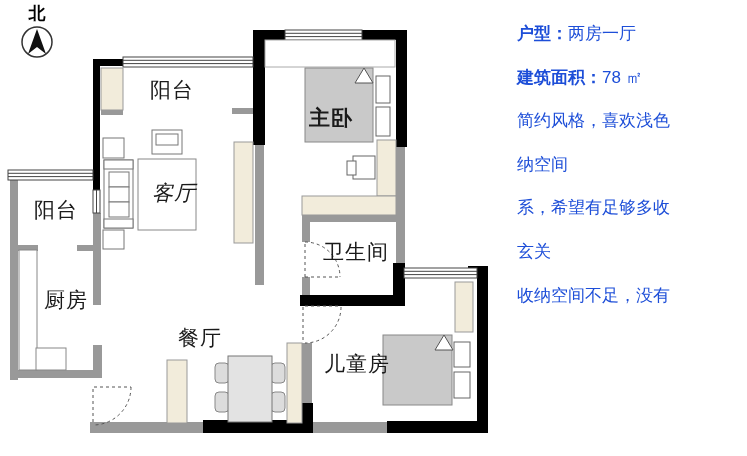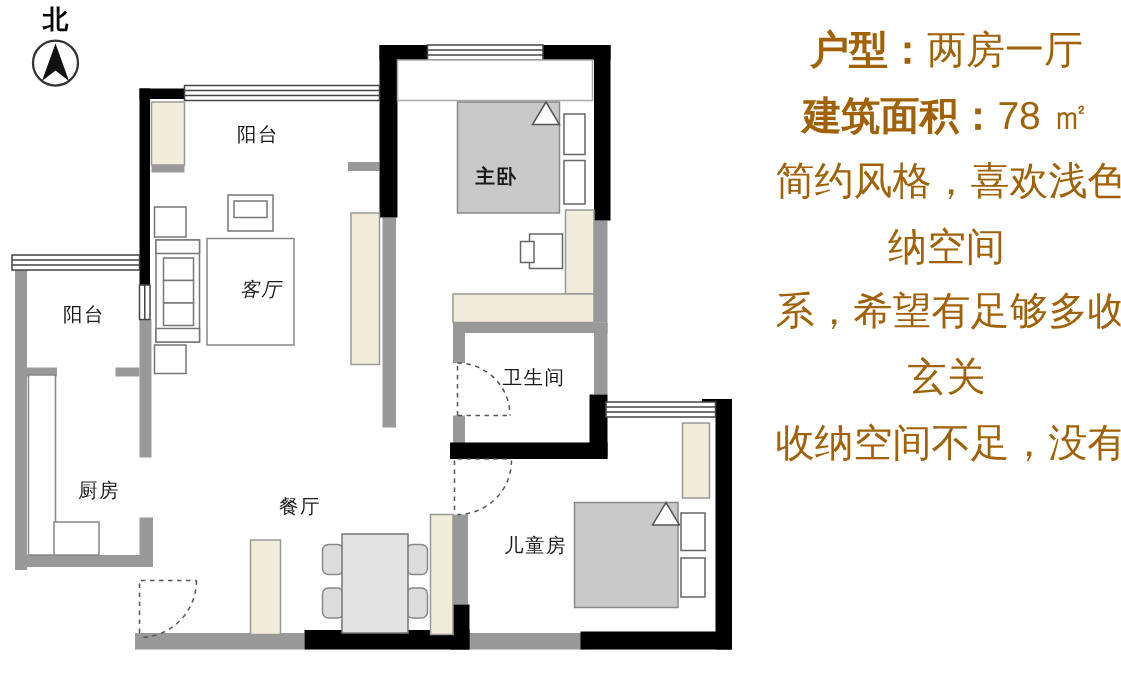--- a/index.html
+++ b/index.html
@@ -3,28 +3,28 @@
 <meta charset="utf-8">
 <style>
   html,body{margin:0;padding:0;}
   body{
     width:747px;height:456px;position:relative;background:#fff;overflow:hidden;
     font-family:"Liberation Sans", sans-serif;color:#000;
   }
   .stage{position:absolute;left:0;top:0;width:500px;height:456px;}
   .room-label{
     position:absolute;transform:translate(-50%,-50%);
-    font-size:13px;color:#1a1a1a;white-space:nowrap;letter-spacing:1px;
+    font-size:21px;color:#1a1a1a;white-space:nowrap;letter-spacing:1px;
   }
   .compass-label{
     position:absolute;transform:translate(-50%,-50%);
     font-size:17px;font-weight:600;color:#000;
   }
   .info{position:absolute;left:517px;top:12px;width:228px;}
-  .info-line{font-size:26px;line-height:43.6px;white-space:nowrap;color:#a16207;text-align:center;}
+  .info-line{font-size:17px;line-height:43.6px;white-space:nowrap;color:#1d4ed8;}
   .info-line .lbl{font-weight:bold;}
 </style>
 </head>
 <body>
 
 <div class="stage">
   <svg width="500" height="456" viewBox="0 0 500 456" xmlns="http://www.w3.org/2000/svg">
 
     <g>
       <circle cx="37" cy="42" r="15" fill="#fff" stroke="#333" stroke-width="1.5"></circle>
@@ -144,21 +144,21 @@
       <path d="M305,306 L341,306 M303,307 L303,343 M341,307 A36,36 0 0 1 305,343"></path>
     </g>
   </svg>
 
   <div class="compass-label" style="left:37px;top:13px;">北</div>
 
   <div class="room-label" style="left:172px;top:90px;">阳台</div>
   <div class="room-label" style="left:331px;top:118px;font-weight:bold;">主卧</div>
   <div class="room-label" style="left:174px;top:193px;font-style:italic;">客厅</div>
   <div class="room-label" style="left:56px;top:210px;">阳台</div>
-  <div class="room-label" style="left:66px;top:300px;margin-top:27px;">厨房</div>
+  <div class="room-label" style="left:66px;top:300px;">厨房</div>
   <div class="room-label" style="left:356px;top:252px;">卫生间</div>
   <div class="room-label" style="left:200px;top:338px;">餐厅</div>
   <div class="room-label" style="left:357px;top:364px;">儿童房</div>
 </div>
 
 <div class="info">
   <div class="info-line"><span class="lbl">户型：</span><span>两房一厅</span></div>
   <div class="info-line"><span class="lbl">建筑面积：</span><span>78 ㎡</span></div>
   <div class="info-line"><span class="lbl"></span><span>简约风格，喜欢浅色</span></div>
   <div class="info-line"><span class="lbl"></span><span>纳空间</span></div>

